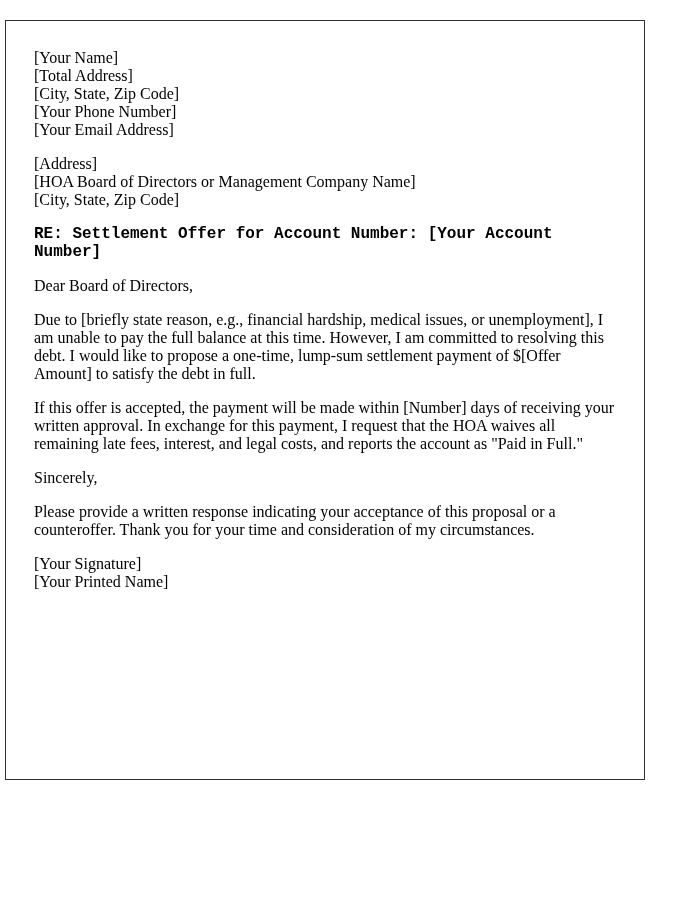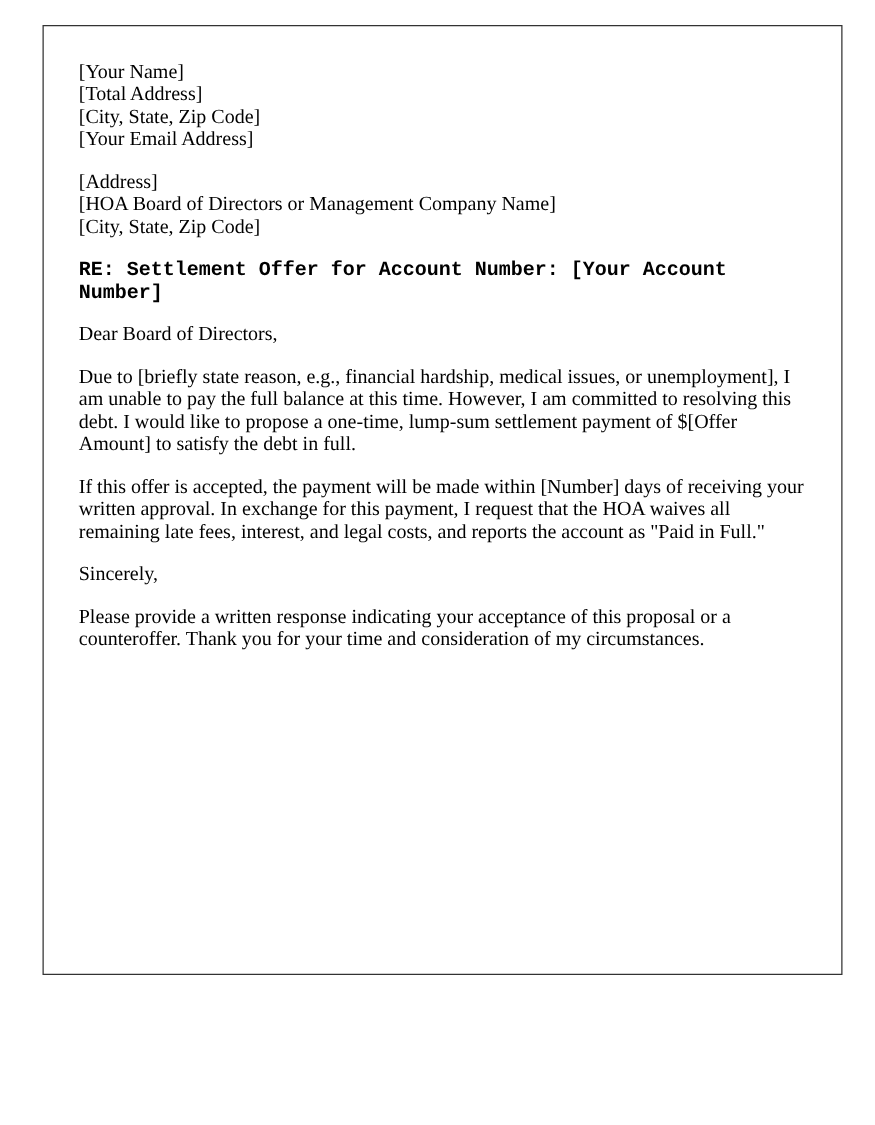--- a/index.html
+++ b/index.html
@@ -8,21 +8,21 @@
       background: #ffffff;
     }
     body {
       width: 700px;
       height: 900px;
       position: relative;
       overflow: hidden;
     }
     .letter {
       position: absolute;
-      left: 34px;
+      left: 5px;
       top: 20px;
       width: 640px;
       height: 760px;
       border: 1px solid #333333;
       box-sizing: border-box;
       padding: 28px 28px 0 28px;
       font-family: "Liberation Serif", "DejaVu Serif", serif;
       font-size: 16px;
       line-height: 18px;
       color: #000000;
@@ -43,34 +43,39 @@
   </style>
 </head>
 <body>
 
 <div class="letter">
 
   <div class="block">
     <span class="line">[Your Name]</span>
     <span class="line">[Total Address]</span>
     <span class="line">[City, State, Zip Code]</span>
+    <span class="line">[Your Phone Number]</span>
     <span class="line">[Your Email Address]</span>
   </div>
 
 
   <div class="block">
     <span class="line">[Address]</span>
     <span class="line">[HOA Board of Directors or Management Company Name]</span>
     <span class="line">[City, State, Zip Code]</span>
   </div>
 
   <p class="subject">RE: Settlement Offer for Account Number: [Your Account Number]</p>
 
   <p>Dear Board of Directors,</p>
 
   <p>Due to [briefly state reason, e.g., financial hardship, medical issues, or unemployment], I am unable to pay the full balance at this time. However, I am committed to resolving this debt. I would like to propose a one-time, lump-sum settlement payment of $[Offer Amount] to satisfy the debt in full.</p>
   <p>If this offer is accepted, the payment will be made within [Number] days of receiving your written approval. In exchange for this payment, I request that the HOA waives all remaining late fees, interest, and legal costs, and reports the account as "Paid in Full."</p>
   <p>Sincerely,</p>
 
   <p>Please provide a written response indicating your acceptance of this proposal or a counteroffer. Thank you for your time and consideration of my circumstances.</p>
 
+  <div class="block">
+    <span class="line">[Your Signature]</span>
+    <span class="line">[Your Printed Name]</span>
+  </div>
 
 </div>
 
 </body></html>

